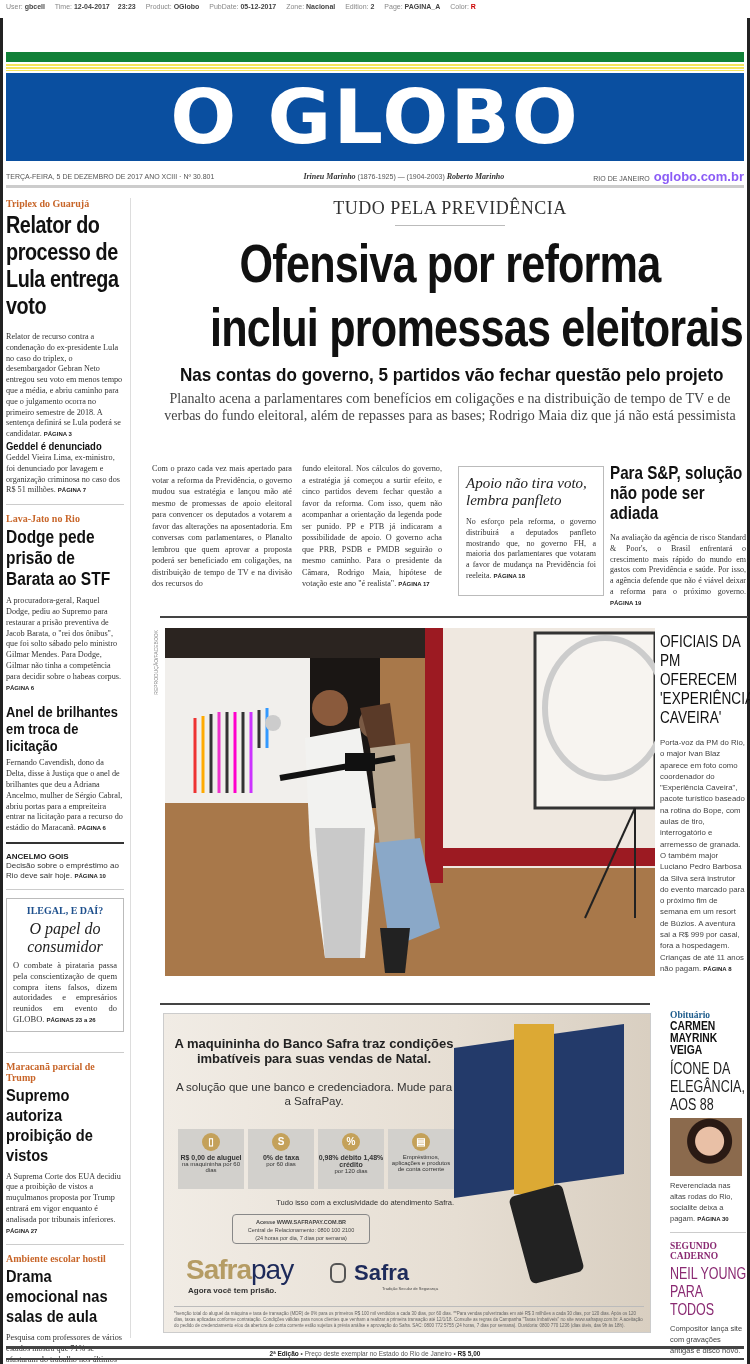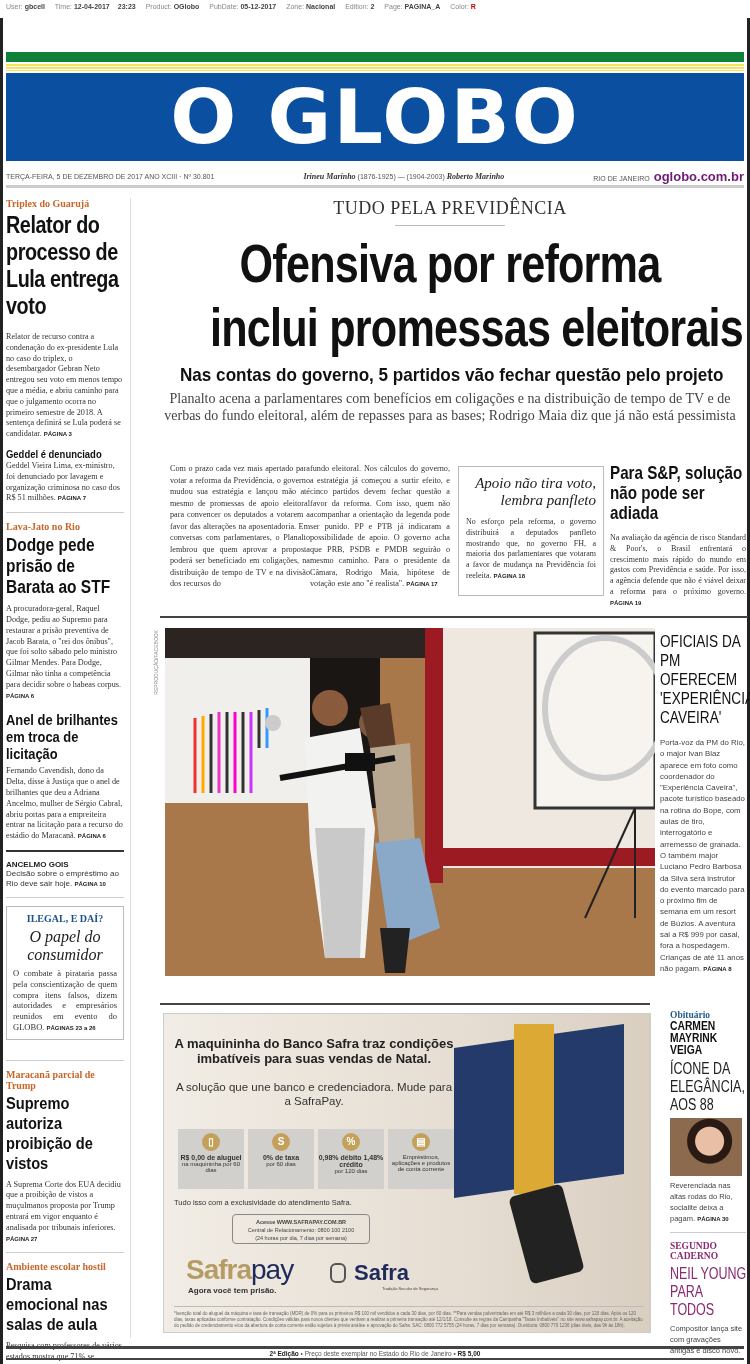--- a/index.html
+++ b/index.html
@@ -8,57 +8,57 @@
 .meta{left:6px;top:3px;font:7px "Liberation Sans",sans-serif;color:#888;white-space:nowrap}
 .meta b{color:#444;font-weight:bold;margin-right:8px}
 .meta .r{color:#c00}
 .frame{left:0;top:18px;width:750px;height:1346px;border-left:3px solid #222;border-right:3px solid #222}
 .green{left:6px;top:52px;width:738px;height:10px;background:#118038}
 .yellow{left:6px;top:64px;width:738px;height:7px;background:repeating-linear-gradient(#f5e45a 0 2px,#fff 2px 3px)}
 .mast{left:6px;top:73px;width:738px;height:88px;background:#0a4fa0;display:flex;align-items:center;justify-content:center}
 .mast span{font:900 74px "DejaVu Sans",sans-serif;color:#fff;letter-spacing:2px;transform:scaleX(1.05)}
 .dateline{left:6px;top:168px;width:738px;height:20px;font:7px "Liberation Sans",sans-serif;color:#555;display:flex;align-items:center;justify-content:space-between;border-bottom:3px solid #ccc}
 .dateline i{font:italic bold 8px "Liberation Serif",serif;color:#333}
-.dateline .site{font:bold 13px "Liberation Sans",sans-serif;color:#701a75;margin-left:4px}
+.dateline .site{font:bold 13px "Liberation Sans",sans-serif;color:#8b5cf6;margin-left:4px}
 .leftcol{left:6px;top:198px;width:118px}
 .kick{font:bold 10px "Liberation Serif",serif;color:#c8662a;margin-bottom:3px}
 .lh{font:bold 22px "Liberation Sans",sans-serif;line-height:24px;color:#111;transform:scaleX(.86);transform-origin:left;width:138px;letter-spacing:-0.5px}
 .lhm{font:bold 15px "Liberation Sans",sans-serif;line-height:17px;color:#111;transform:scaleX(.86);transform-origin:left;width:138px}
 .bt{font:8.2px "Liberation Serif",serif;line-height:10.8px;color:#333}
 .pg{font:bold 6px "Liberation Sans",sans-serif;color:#222}
 .sep{border-top:1px solid #ccc;margin:8px 0}
 .sepd{border-top:2px solid #333;margin:8px 0}
 .vsep{left:130px;top:198px;width:1px;height:1140px;background:#ddd}
 .box{border:1px solid #bbb;padding:6px}
 .main{left:150px;top:198px;width:600px;text-align:center}
 .hat{font:18px "Liberation Serif",serif;color:#333;letter-spacing:.5px}
 .hl{font:bold 54px "Liberation Sans",sans-serif;line-height:58px;color:#111;transform:scaleX(.8);letter-spacing:-1px;white-space:nowrap}
 .sub{font:bold 19px "Liberation Sans",sans-serif;color:#111;transform:scaleX(.9);white-space:nowrap}
 .deck{font:14px "Liberation Serif",serif;color:#444;line-height:17px}
-.cols{left:170px;top:463px;width:290px;display:flex;text-align:justify}
+.cols{left:152px;top:463px;width:290px;display:flex;gap:10px;text-align:justify}
 .cols p{width:140px;font:8.2px "Liberation Serif",serif;line-height:11.5px;color:#333}
 .pbox{left:458px;top:466px;width:146px;height:130px;border:1px solid #bbb;padding:8px 7px}
-.pbox h3{font:italic 15px "Liberation Serif",serif;text-align:right;line-height:17px;margin-bottom:8px}
+.pbox h3{font:italic 15px "Liberation Serif",serif;text-align:left;line-height:17px;margin-bottom:8px}
 .sp{left:610px;top:463px;width:136px}
 .sp h3{font:bold 19px "Liberation Sans",sans-serif;line-height:20px;transform:scaleX(.8);transform-origin:left;width:170px;margin-bottom:10px;color:#111}
 .hr1{left:160px;top:616px;width:588px;border-top:2px solid #444}
 .photo{left:165px;top:628px;width:490px;height:348px;overflow:hidden;background:#a97a4b}
 .credit{left:153px;top:630px;writing-mode:vertical-rl;transform:rotate(180deg);font:5px "Liberation Sans",sans-serif;color:#888}
 .pm{left:660px;top:632px;width:86px}
 .pm h3{font:17px "Liberation Sans",sans-serif;line-height:19px;color:#111;transform:scaleX(.8);transform-origin:left;width:110px;margin-bottom:10px}
 .pm p{font:7.8px "Liberation Sans",sans-serif;line-height:11.3px;color:#444}
 .hr2{left:160px;top:1003px;width:490px;border-top:2px solid #444}
 .ad{left:163px;top:1013px;width:488px;height:320px;border:1px solid #ccc;background:linear-gradient(90deg,#f1ece5,#e6ded3 60%,#d9cfc1);overflow:hidden}
 .adhead{left:10px;top:22px;width:280px;text-align:center;font:bold 13px "Liberation Sans",sans-serif;line-height:15px;color:#222}
 .adsub{left:10px;top:66px;width:280px;text-align:center;font:11.5px "Liberation Sans",sans-serif;line-height:14px;color:#333}
 .tiles{left:14px;top:115px;display:flex;gap:4px}
 .tile{background:#d2d0cc;width:66px;height:60px;text-align:center;padding-top:4px;font:6px "Liberation Sans",sans-serif;color:#333}
 .tile .ic{width:18px;height:18px;border-radius:50%;background:#c4a15a;color:#fff;margin:0 auto 3px;font:bold 10px "Liberation Sans",sans-serif;line-height:18px}
 .tile b{font-size:7px;display:block}
-.adnote{left:10px;top:184px;width:280px;text-align:left;font:7.5px "Liberation Sans",sans-serif;color:#333}
+.adnote{left:10px;top:184px;width:280px;text-align:right;font:7.5px "Liberation Sans",sans-serif;color:#333}
 .adbox{left:68px;top:200px;width:138px;height:30px;border:1px solid #888;border-radius:4px;text-align:center;font:5.5px "Liberation Sans",sans-serif;color:#444;padding-top:3px;line-height:8px}
 .safrapay{left:22px;top:240px;font:28px "Liberation Sans",sans-serif;color:#b59c64;letter-spacing:-1px}
 .safrapay span{color:#1d2a5a}
 .tag{left:24px;top:272px;font:bold 8px "Liberation Sans",sans-serif;color:#333}
 .safra{left:166px;top:246px;font:bold 22px "Liberation Sans",sans-serif;color:#1d2a5a}
 .safra em{display:block;font:4px "Liberation Sans",sans-serif;color:#444;margin-left:28px}
 .seal{left:166px;top:249px;width:16px;height:20px;border:2px solid #555;border-radius:6px}
 .fine{left:10px;top:292px;width:470px;font:4.5px "Liberation Sans",sans-serif;color:#666;line-height:6px;border-top:1px solid #bbb;padding-top:4px}
 .gift{left:290px;top:22px;width:170px;height:150px;background:#233a6a;transform:skewY(-8deg)}
 .ribbon{left:350px;top:10px;width:40px;height:170px;background:#dca934}
@@ -102,21 +102,21 @@
 </div>
 
 <div class="abs vsep"></div>
 
 <div class="abs leftcol">
   <div>
     <div class="kick">Triplex do Guarujá</div>
     <div class="lh" style="font-size:23px;line-height:27px">Relator do processo de Lula entrega voto</div>
     <p class="bt" style="margin-top:12px"><span>Relator de recurso contra a condenação do ex-presidente Lula no caso do triplex, o desembargador Gebran Neto entregou seu voto em menos tempo que a média, e abriu caminho para que o julgamento ocorra no primeiro semestre de 2018. A sentença definirá se Lula poderá se candidatar.</span> <span class="pg">PÁGINA 3</span></p>
   </div>
-  <div style="margin-top:8px">
+  <div style="">
     <div class="lhm" style="font-size:11px;line-height:13px">Geddel é denunciado</div>
     <p class="bt"><span>Geddel Vieira Lima, ex-ministro, foi denunciado por lavagem e organização criminosa no caso dos R$ 51 milhões.</span> <span class="pg">PÁGINA 7</span></p>
   </div>
   <div class="sep"></div>
   <div>
     <div class="kick">Lava-Jato no Rio</div>
     <div class="lhm" style="font-size:18px;line-height:21px">Dodge pede prisão de Barata ao STF</div>
     <p class="bt" style="margin-top:6px"><span>A procuradora-geral, Raquel Dodge, pediu ao Supremo para restaurar a prisão preventiva de Jacob Barata, o "rei dos ônibus", que foi solto sábado pelo ministro Gilmar Mendes. Para Dodge, Gilmar não tinha a competência para decidir sobre o habeas corpus.</span> <span class="pg">PÁGINA 6</span></p>
   </div>
   <div style="margin-top:10px">

